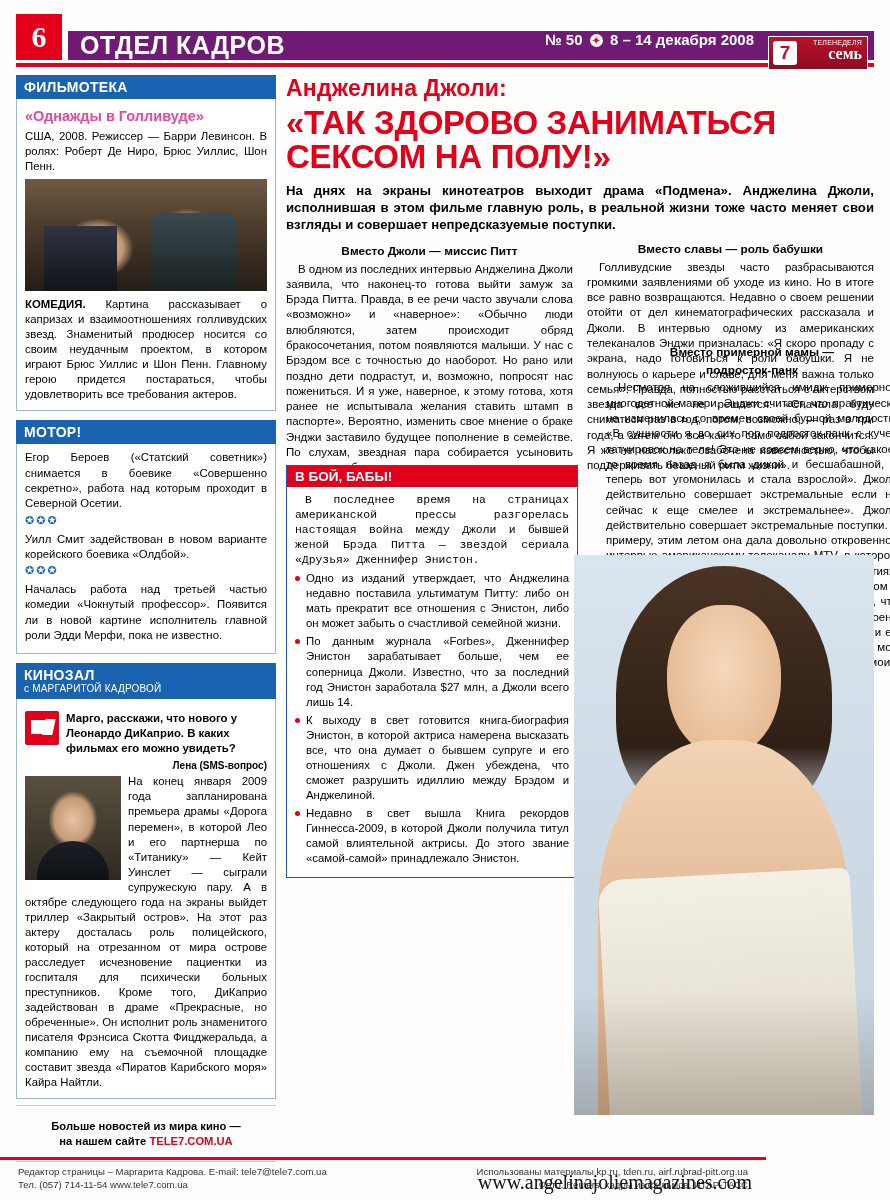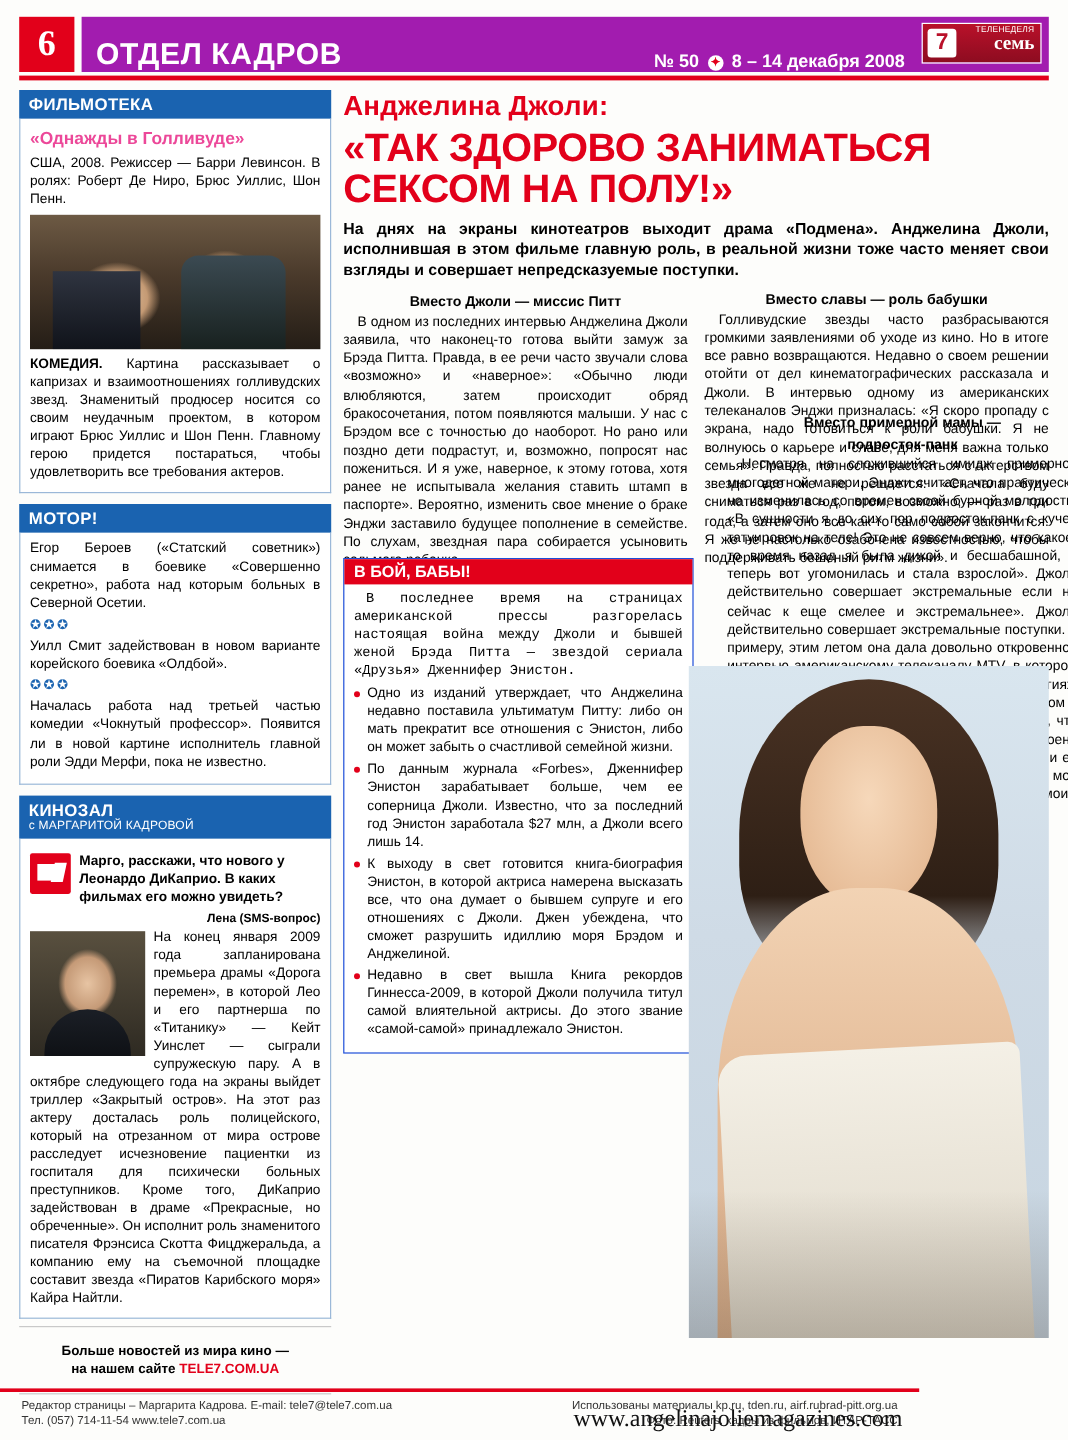--- a/index.html
+++ b/index.html
@@ -31,25 +31,26 @@
     color: #fff;
     font-weight: bold;
     font-size: 30px;
     display: flex;
     align-items: center;
     justify-content: center;
     font-family: "Liberation Serif", serif;
   }
   .section-bar {
     flex: 1;
-    background: #a21caf;
+    background: #701a75;
     margin-left: 6px;
     display: flex;
-    align-items: flex-end;
-    position: relative;
+    align-items: flex-start;
+    position: relative;
+    margin-top: 17px;
   }
   .section-title {
     color: #fff;
     font-weight: bold;
     font-size: 25px;
     letter-spacing: 0.5px;
     padding-left: 12px;
     font-family: "Liberation Sans", sans-serif;
   }
   .issue-info {
@@ -384,21 +385,21 @@
         <div class="photo film"></div>
         <div class="caption">
           <span class="lead">КОМЕДИЯ.</span><span> Картина рассказывает о капризах и взаимоотношениях голливудских звезд. Знаменитый продюсер носится со своим неудачным проектом, в котором играют Брюс Уиллис и Шон Пенн. Главному герою придется постараться, чтобы удовлетворить все требования актеров.</span>
         </div>
       </div>
 
       <div style="height:9px"></div>
 
       <div class="blue-head">МОТОР!</div>
       <div class="lbox">
-        <div class="motor-item">Егор Бероев («Статский советник») снимается в боевике «Совершенно секретно», работа над которым больных в Северной Осетии.</div>
+        <div class="motor-item">Егор Бероев («Статский советник») снимается в боевике «Совершенно секретно», работа над которым проходит в Северной Осетии.</div>
         <div class="stars">✪✪✪</div>
         <div class="motor-item">Уилл Смит задействован в новом варианте корейского боевика «Олдбой».</div>
         <div class="stars">✪✪✪</div>
         <div class="motor-item">Началась работа над третьей частью комедии «Чокнутый профессор». Появится ли в новой картине исполнитель главной роли Эдди Мерфи, пока не известно.</div>
       </div>
 
       <div style="height:9px"></div>
 
       <div class="blue-head two-line">
         <span>КИНОЗАЛ</span>
@@ -440,21 +441,21 @@
         <div class="sub-h">подросток-панк</div>
         <p>Несмотря на сложившийся имидж примерной многодетной матери, Энджи считает, что практически не изменилась со времен своей бурной молодости: «В сущности я до сих пор подросток-панк с кучей татуировок на теле! Это не совсем верно, что какое-то время назад я была дикой и бесшабашной, а теперь вот угомонилась и стала взрослой». Джоли действительно совершает экстремальные если не сейчас к еще смелее и экстремальнее». Джоли действительно совершает экстремальные поступки. К примеру, этим летом она дала довольно откровенное интервью американскому телеканалу MTV, в котором рассказала о своих сексуальных пристрастиях: «Знаете, мне всегда нравилось заниматься сексом с Брэдом на полу. Это так здорово!» Это при том, что до появления в семье актриса была обеспокоена отношением к ее имиджу сексуальной малышей и ее имиджу секс-символа: «Я уже нервничаю, что мои дети могут видеть в кино сексуальные сцены с моим участием». Но женщины так непостоянны</p>
       </div>
 
       <div class="redbox" style="position:absolute; left:0; top:382px;">
         <div class="redbox-head">В БОЙ, БАБЫ!</div>
         <div class="redbox-body">
           <p>В последнее время на страницах американской прессы разгорелась настоящая война между Джоли и бывшей женой Брэда Питта — звездой сериала «Друзья» Дженнифер Энистон.</p>
           <div class="rb-item">Одно из изданий утверждает, что Анджелина недавно поставила ультиматум Питту: либо он мать прекратит все отношения с Энистон, либо он может забыть о счастливой семейной жизни.</div>
           <div class="rb-item">По данным журнала «Forbes», Дженнифер Энистон зарабатывает больше, чем ее соперница Джоли. Известно, что за последний год Энистон заработала $27 млн, а Джоли всего лишь 14.</div>
-          <div class="rb-item">К выходу в свет готовится книга-биография Энистон, в которой актриса намерена высказать все, что она думает о бывшем супруге и его отношениях с Джоли. Джен убеждена, что сможет разрушить идиллию моря Брэдом и Анджелиной.</div>
+          <div class="rb-item">К выходу в свет готовится книга-биография Энистон, в которой актриса намерена высказать все, что она думает о бывшем супруге и его отношениях с Джоли. Джен убеждена, что сможет разрушить идиллию между Брэдом и Анджелиной.</div>
           <div class="rb-item">Недавно в свет вышла Книга рекордов Гиннесса-2009, в которой Джоли получила титул самой влиятельной актрисы. До этого звание «самой-самой» принадлежало Энистон.</div>
         </div>
       </div>
 
       <div class="main-photo">
         <div class="mp-hair"></div>
         <div class="mp-face"></div>
         <div class="mp-body"></div>
         <div class="mp-towel"></div>
         <div class="mp-shadow"></div>

